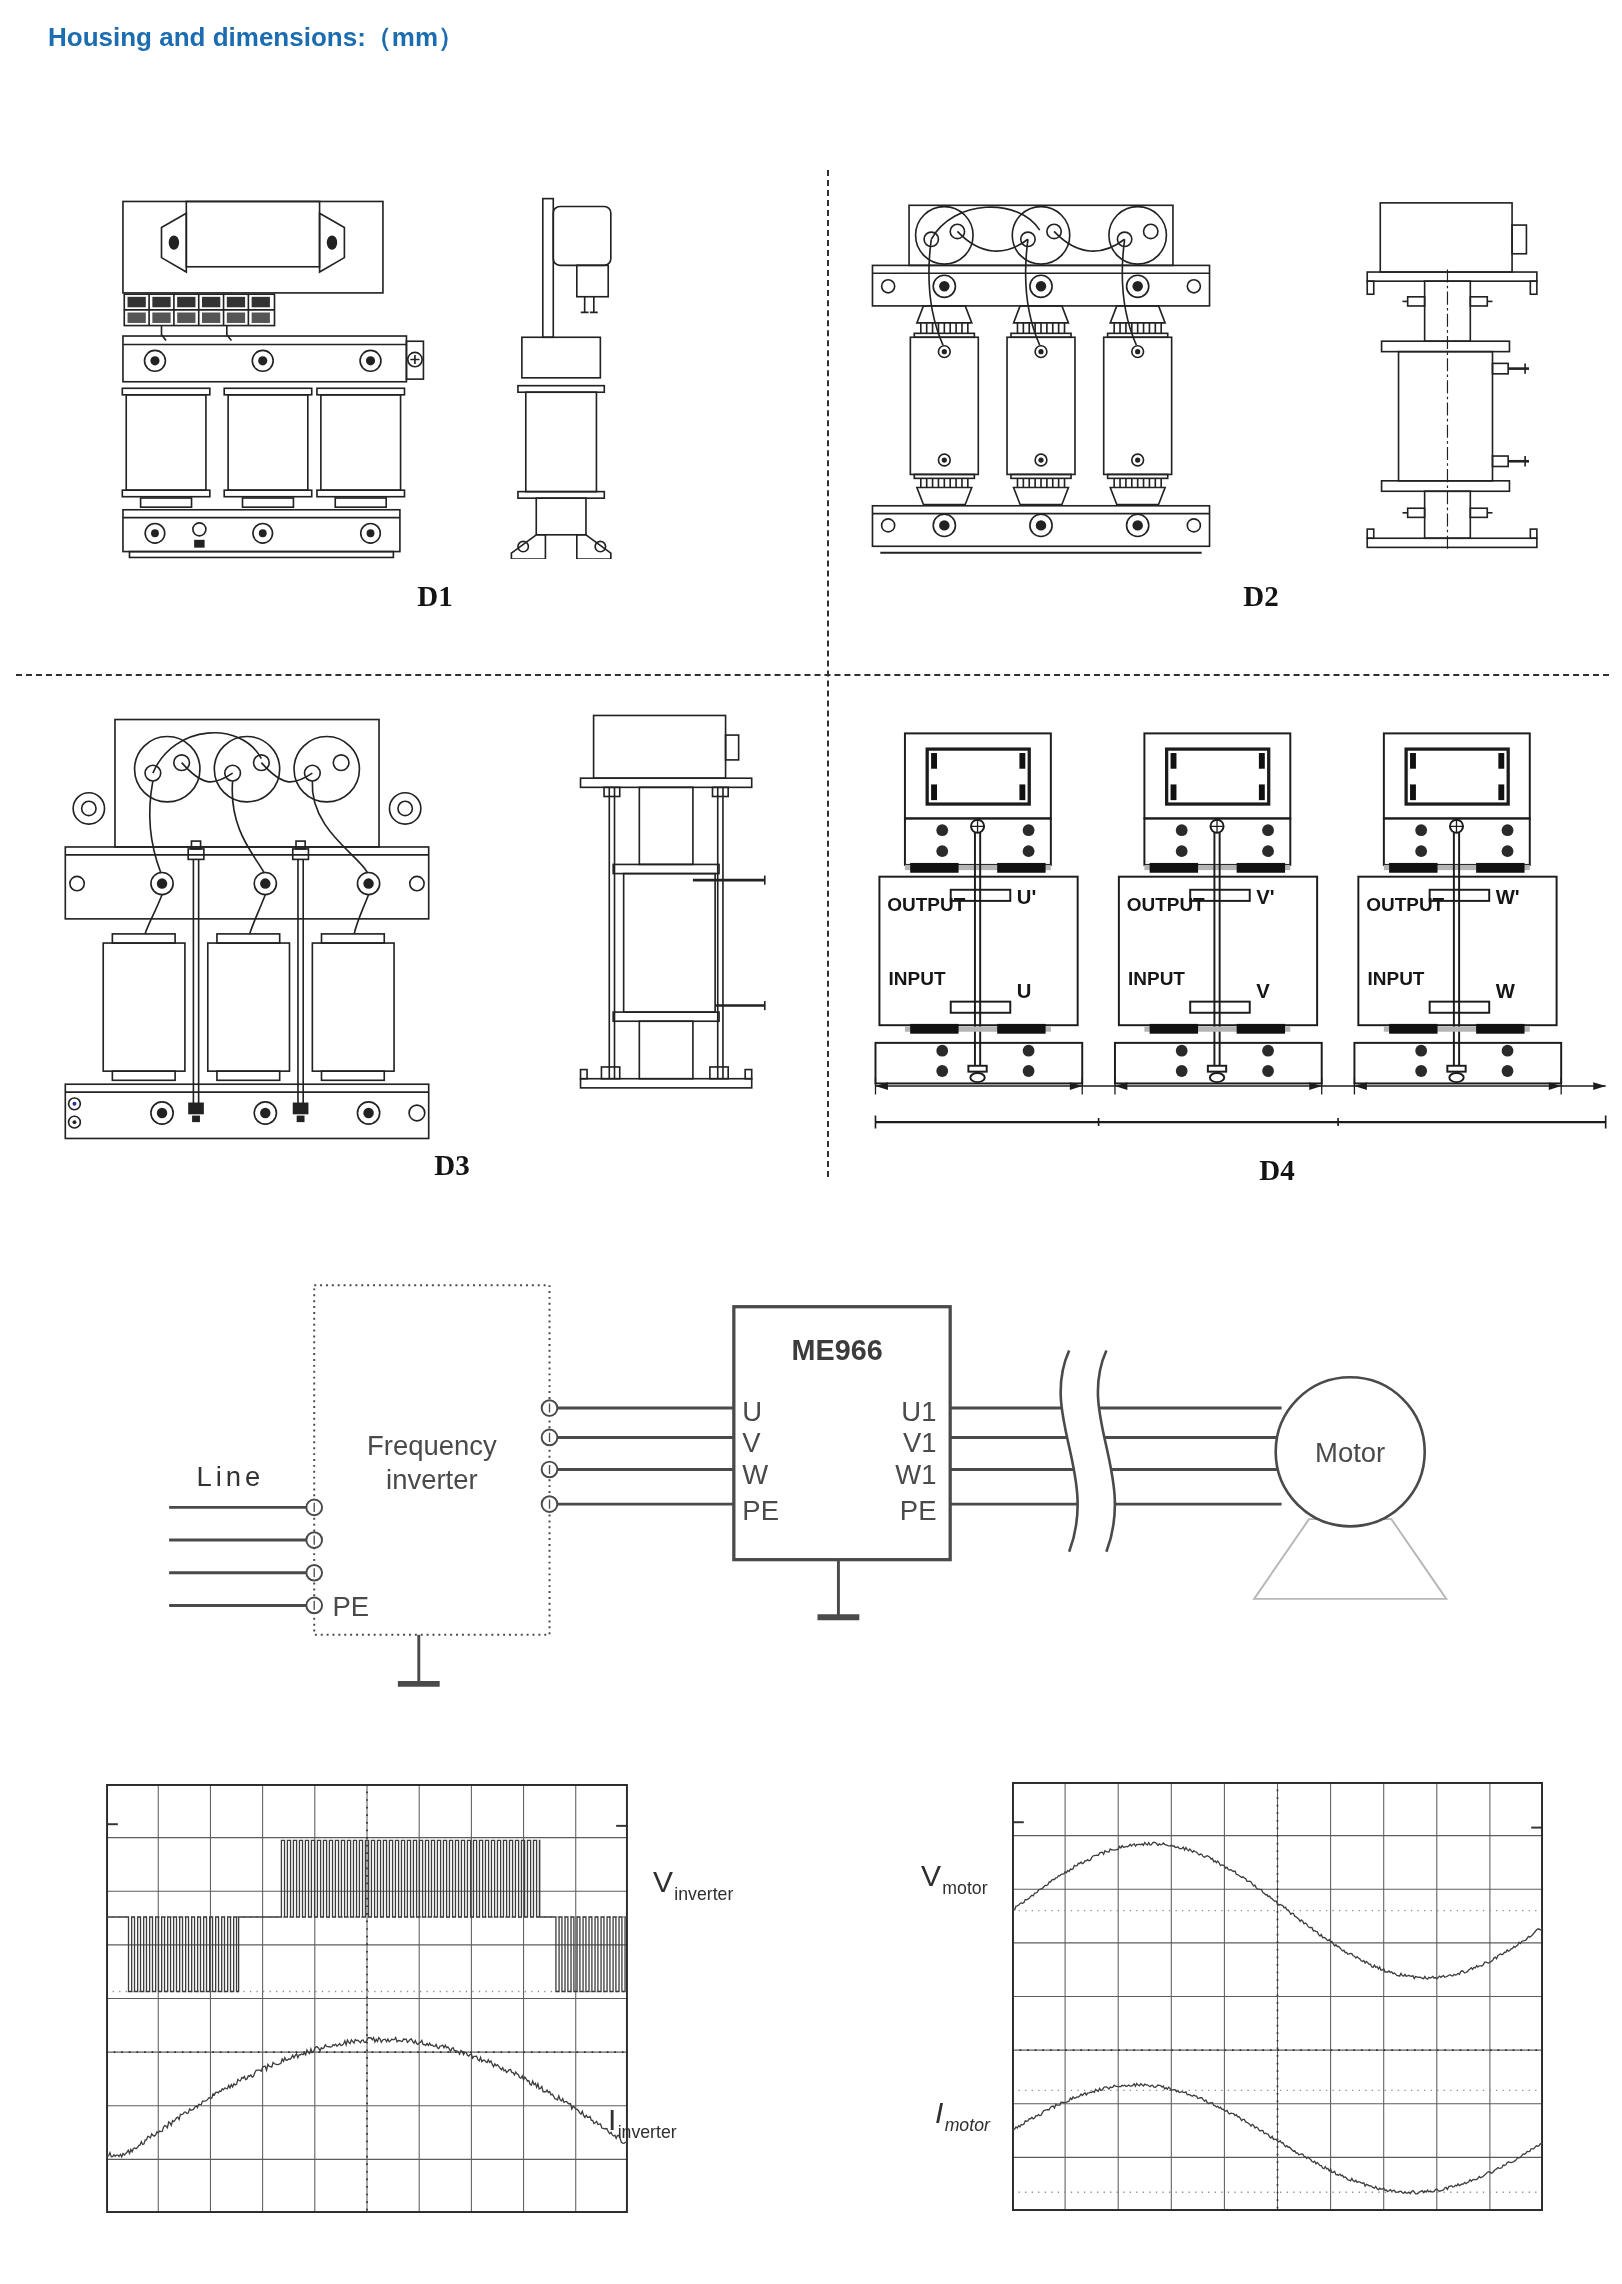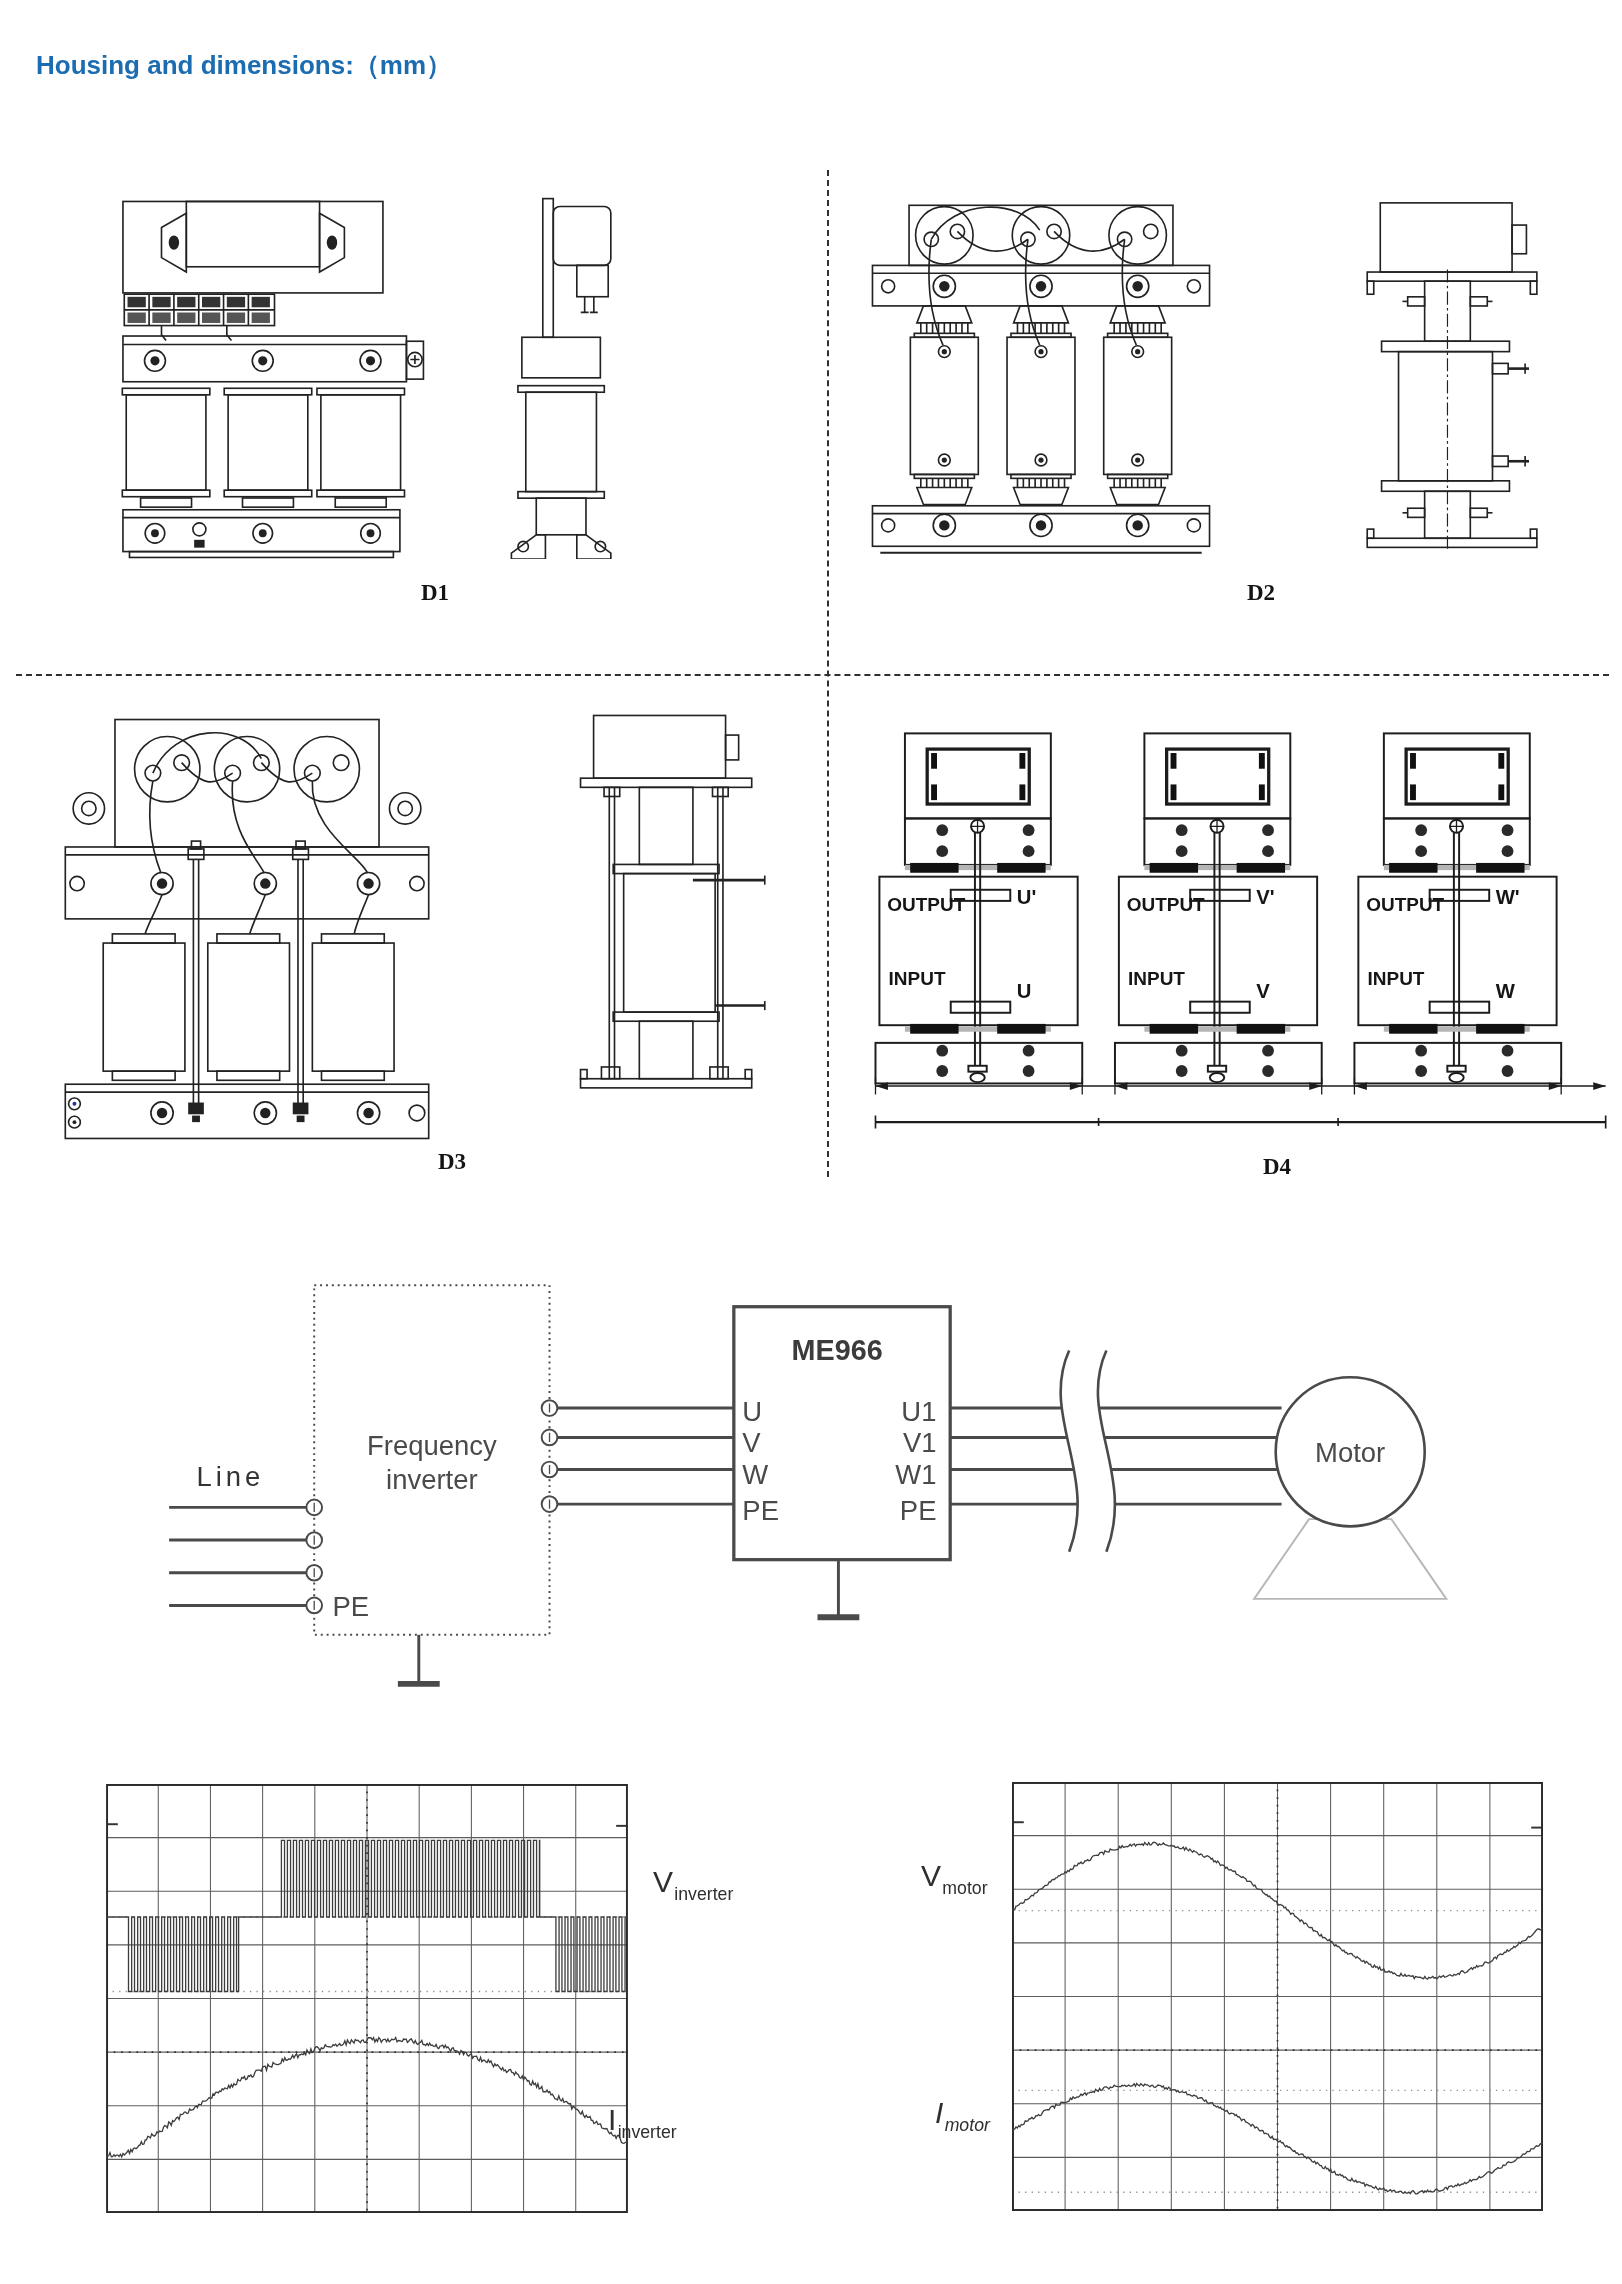--- a/index.html
+++ b/index.html
@@ -1,35 +1,35 @@
 <!DOCTYPE html>
 <html style="font-size:10.5px"><head>
 <meta charset="utf-8">
 <style>
   html,body{margin:0;padding:0;background:#ffffff;}
   body{width:1622px;height:2284px;position:relative;font-family:"Liberation Sans",sans-serif;overflow:hidden;}
   .abs{position:absolute;}
   .title{font-size:26px;font-weight:bold;color:#1b6cb0;letter-spacing:0px;}
   .divider-h{border-top:2px dashed #2f2f2f;height:0;}
   .divider-v{border-left:2px dashed #2f2f2f;width:0;}
-  .fig-label{font-family:"Liberation Serif",serif;font-weight:bold;font-size:23px;color:#141414;text-align:center;}
+  .fig-label{font-family:"Liberation Serif",serif;font-weight:bold;font-size:29px;color:#141414;text-align:center;}
   svg{display:block;}
   svg text{font-family:"Liberation Sans",sans-serif;}
   .ckt-text{font-size:42px;fill:#4a4a4a;}
   .ckt-title{font-size:44px;font-weight:bold;fill:#3c3c3c;}
   .d4t{font-size:29px;font-weight:bold;fill:#161616;}
   .d4term{font-size:31px;font-weight:bold;fill:#161616;}
   .scope-label{color:#2f2f2f;white-space:nowrap;text-align:right;}
   .scope-label .main{font-size:30px;}
   .scope-label .sub{font-size:17.7px;position:relative;top:7.8px;margin-left:1.3px;}
 </style>
 </head>
 <body>
 
-<div class="abs title" style="left:36px;top:19.6px;margin-top:28px;">Housing and dimensions:（mm）</div>
+<div class="abs title" style="left:48px;top:19.6px;">Housing and dimensions:（mm）</div>
 
 <div class="abs divider-h" style="left:16.4px;top:674px;width:1593px;"></div>
 <div class="abs divider-v" style="left:827px;top:170px;height:1007px;"></div>
 
 <svg class="abs" style="left:121px;top:196px;" width="307" height="363" viewBox="0 0 470 555">
  <g stroke="#222" stroke-width="2.5" fill="none">
   <rect x="3" y="8" width="398" height="140"></rect>
   <rect x="100" y="8" width="204" height="100"></rect>
   <polygon points="100,26 62,48 62,94 100,116"></polygon>
   <polygon points="304,26 342,48 342,94 304,116"></polygon>

